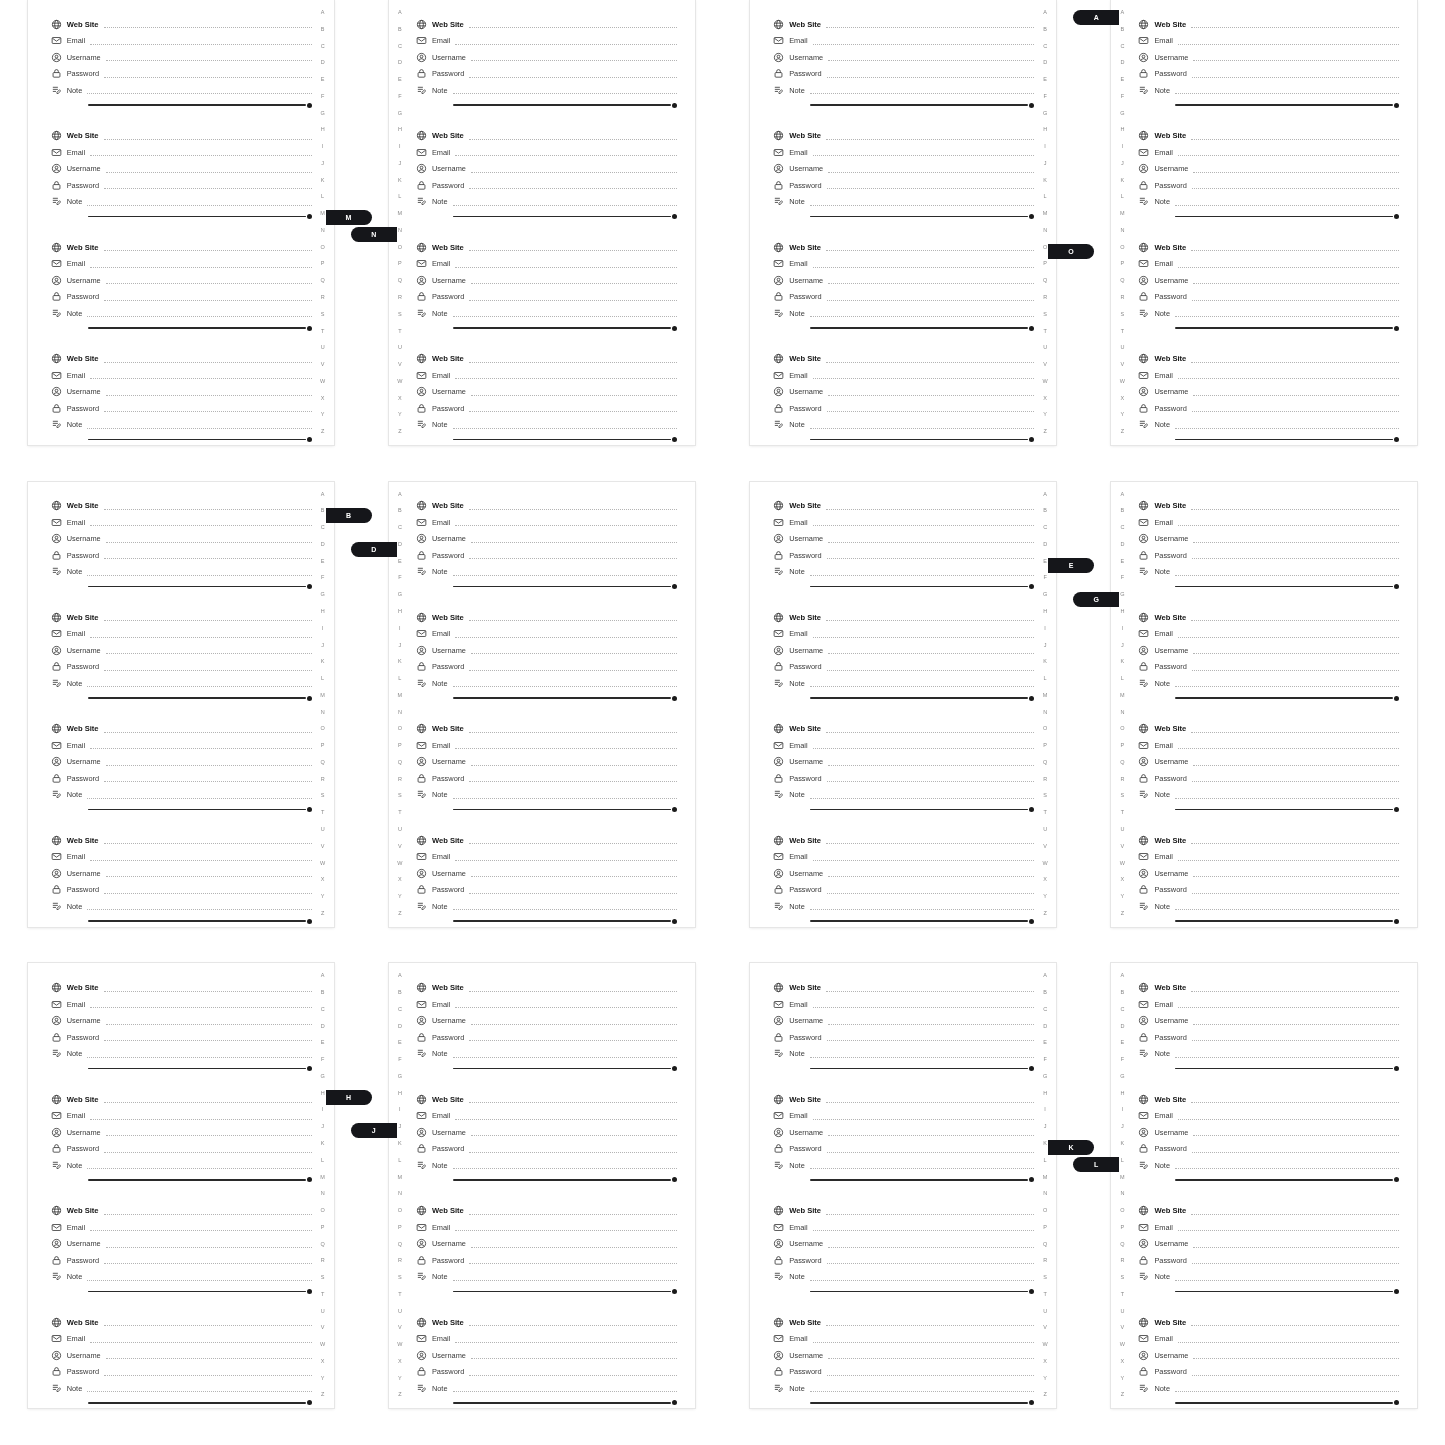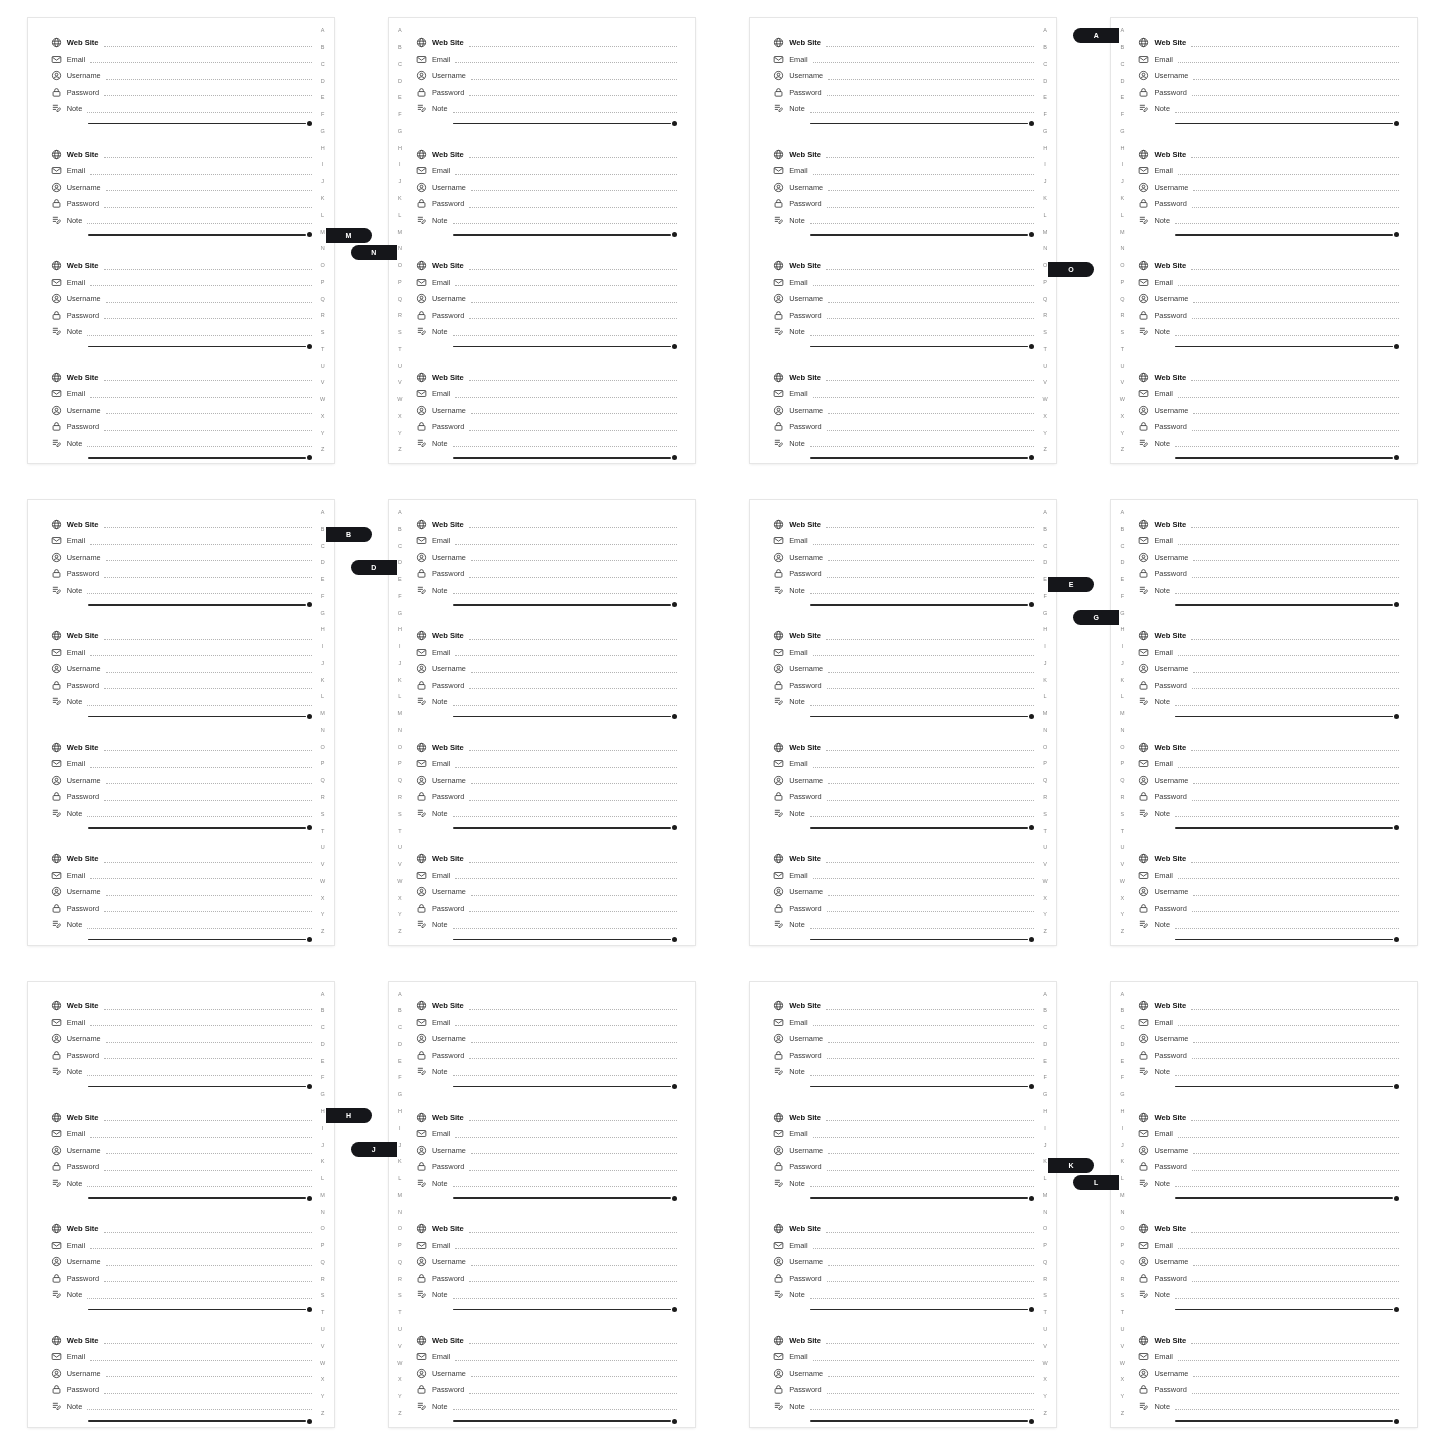--- a/index.html
+++ b/index.html
@@ -21,21 +21,20 @@
     display: grid;
     grid-template-columns: repeat(4, 1fr);
     grid-template-rows: repeat(3, 1fr);
     width: 1445px;
     height: 1445px;
     box-sizing: border-box;
   }
   .cell {
     position: relative;
     display: flex;
-    align-items: center;
     justify-content: center;
   }
   .page {
     position: relative;
     width: 306px;
     height: 445px;
     background: #ffffff;
     box-shadow: 0 0 0 1px #e6e6e6, 0 1px 3px rgba(0,0,0,0.12);
     box-sizing: border-box;
     overflow: visible;

